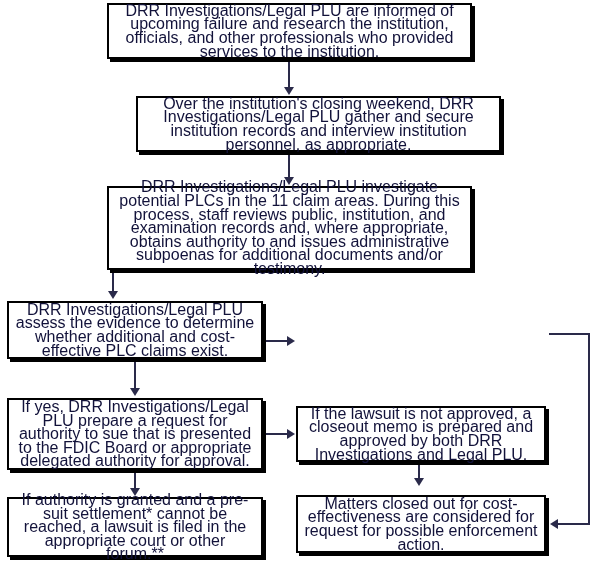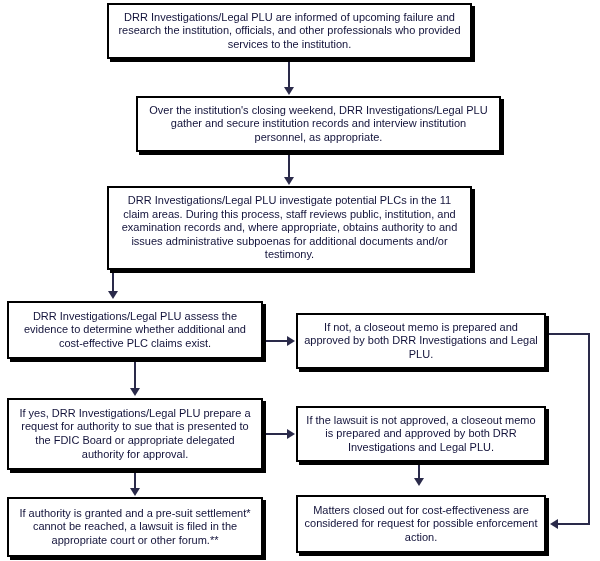--- a/index.html
+++ b/index.html
@@ -25,21 +25,21 @@
     background: #ffffff;
     border: 2px solid #000000;
     box-shadow: 3px 3px 0 0 #000000;
     display: flex;
     align-items: center;
     justify-content: center;
     text-align: center;
     padding: 3px 6px;
   }
   .node-text {
-    font-size: 11px;
+    font-size: 16px;
     line-height: 13.6px;
     color: #12123a;
     text-align: center;
     display: block;
     width: 100%;
     white-space: pre-line;
   }
   
   #node-notify      { left: 107px; top: 3px;   width: 365px; height: 56px; }
   #node-closing     { left: 107px; top: 96px;  width: 365px; height: 56px; margin-left: 29px; }
@@ -94,23 +94,20 @@
   </div>
 
   <div class="node" id="node-investigate">
     <span class="node-text">DRR Investigations/Legal PLU investigate potential PLCs in the 11 claim areas.  During this process, staff reviews public, institution, and examination records and, where appropriate, obtains authority to and issues administrative subpoenas for additional documents and/or testimony.</span>
   </div>
 
   <div class="node" id="node-assess">
     <span class="node-text">DRR Investigations/Legal PLU assess the evidence to determine whether additional and cost-effective PLC claims exist.</span>
   </div>
 
-  <div class="node" id="node-closeout1">
-    <span class="node-text">If not, a closeout memo is prepared and approved by both DRR Investigations and Legal PLU.</span>
-  </div>
 
   <div class="node" id="node-request">
     <span class="node-text">If yes, DRR Investigations/Legal PLU prepare a request for authority to sue that is presented to the FDIC Board or appropriate delegated authority for approval.</span>
   </div>
 
   <div class="node" id="node-closeout2">
     <span class="node-text">If the lawsuit is not approved, a closeout memo is prepared and approved by both DRR Investigations and Legal PLU.</span>
   </div>
 
   <div class="node" id="node-lawsuit">

